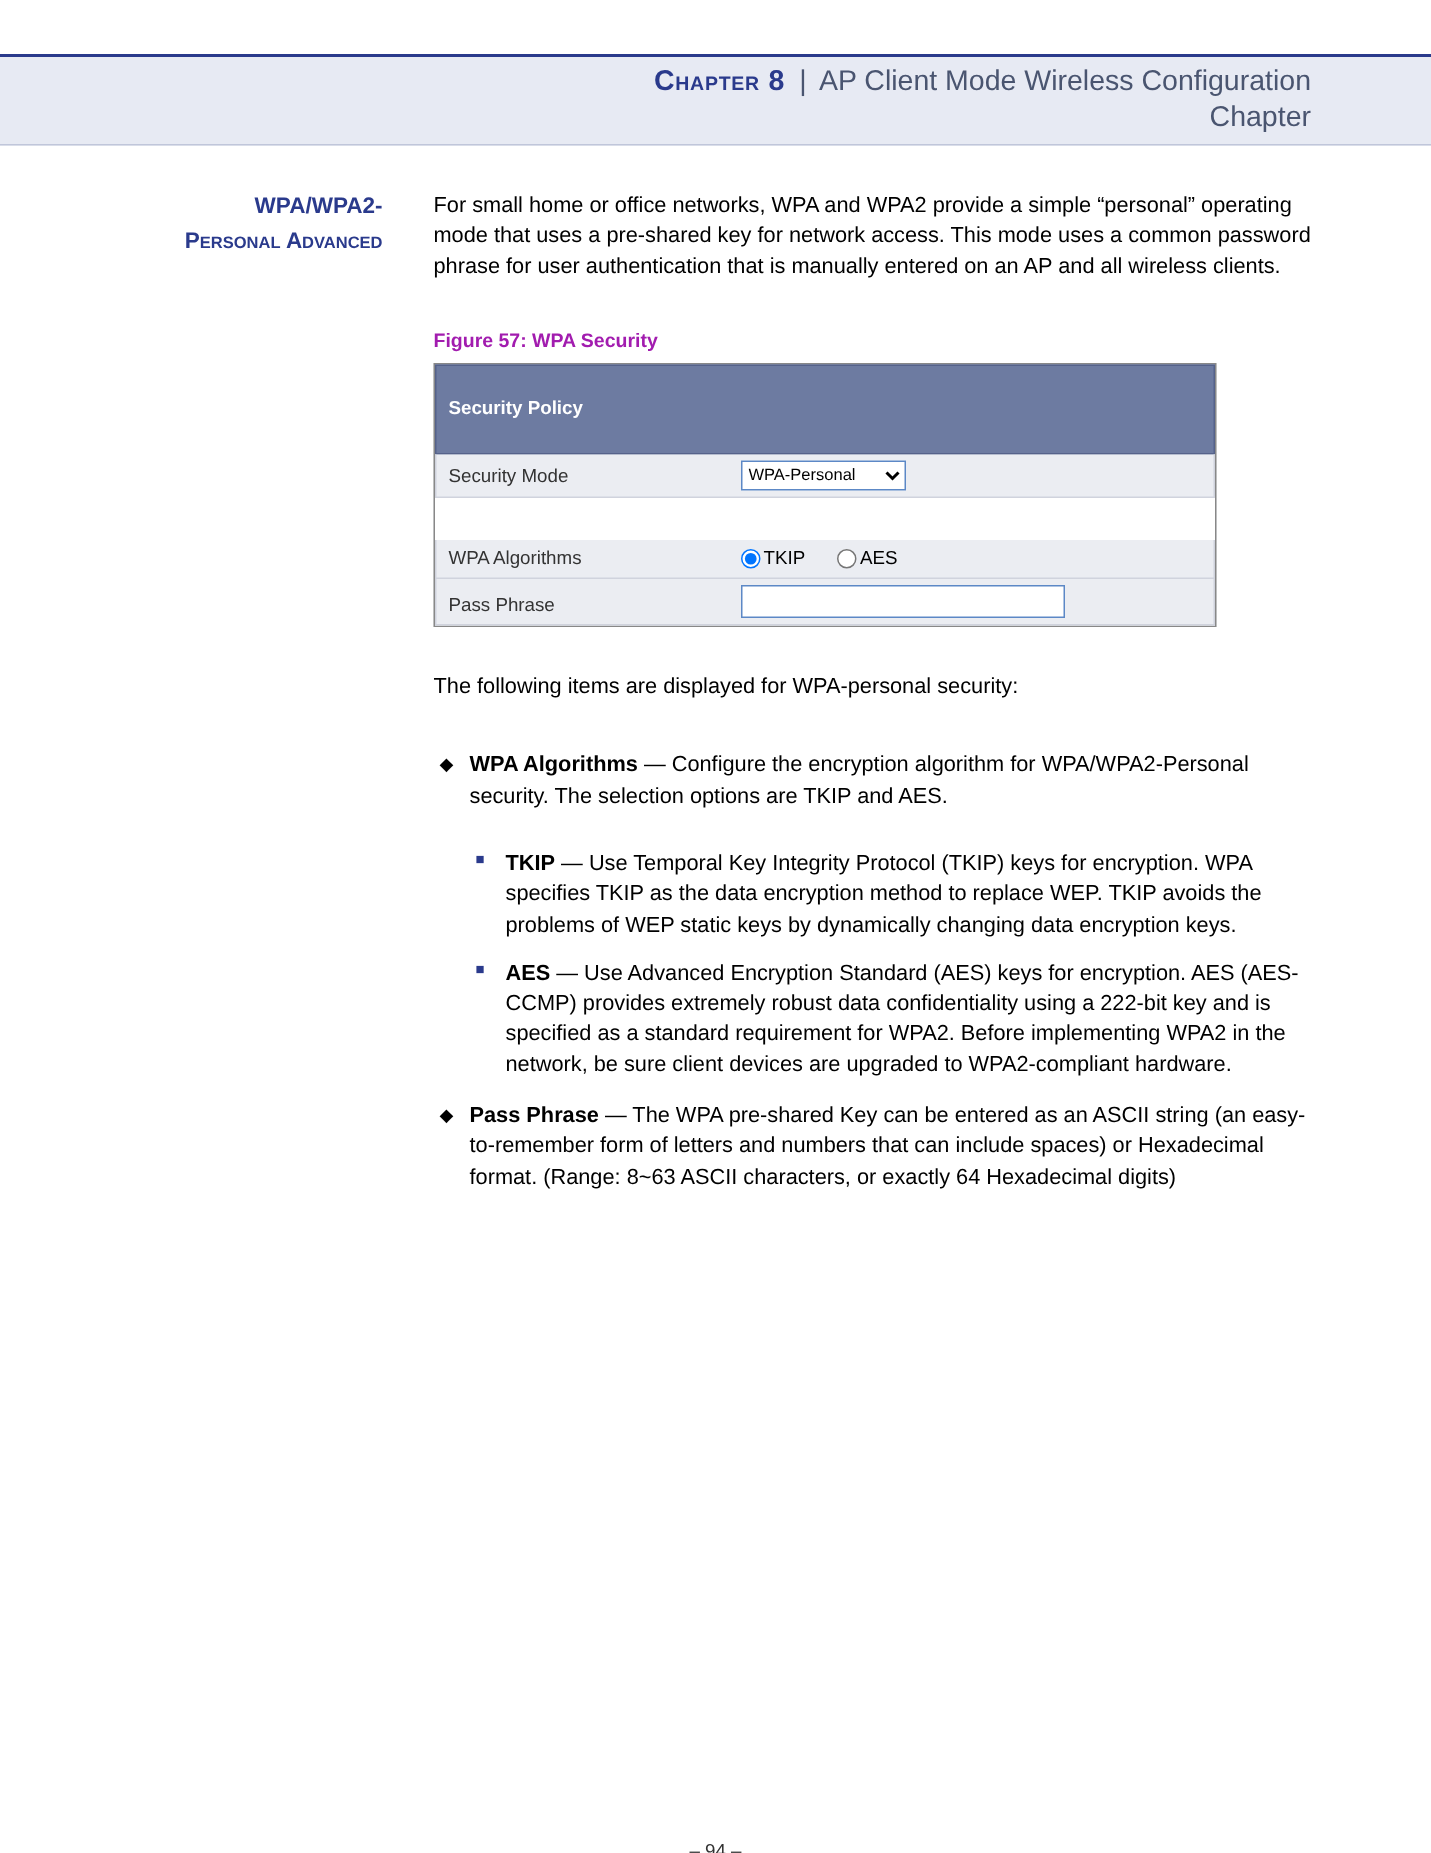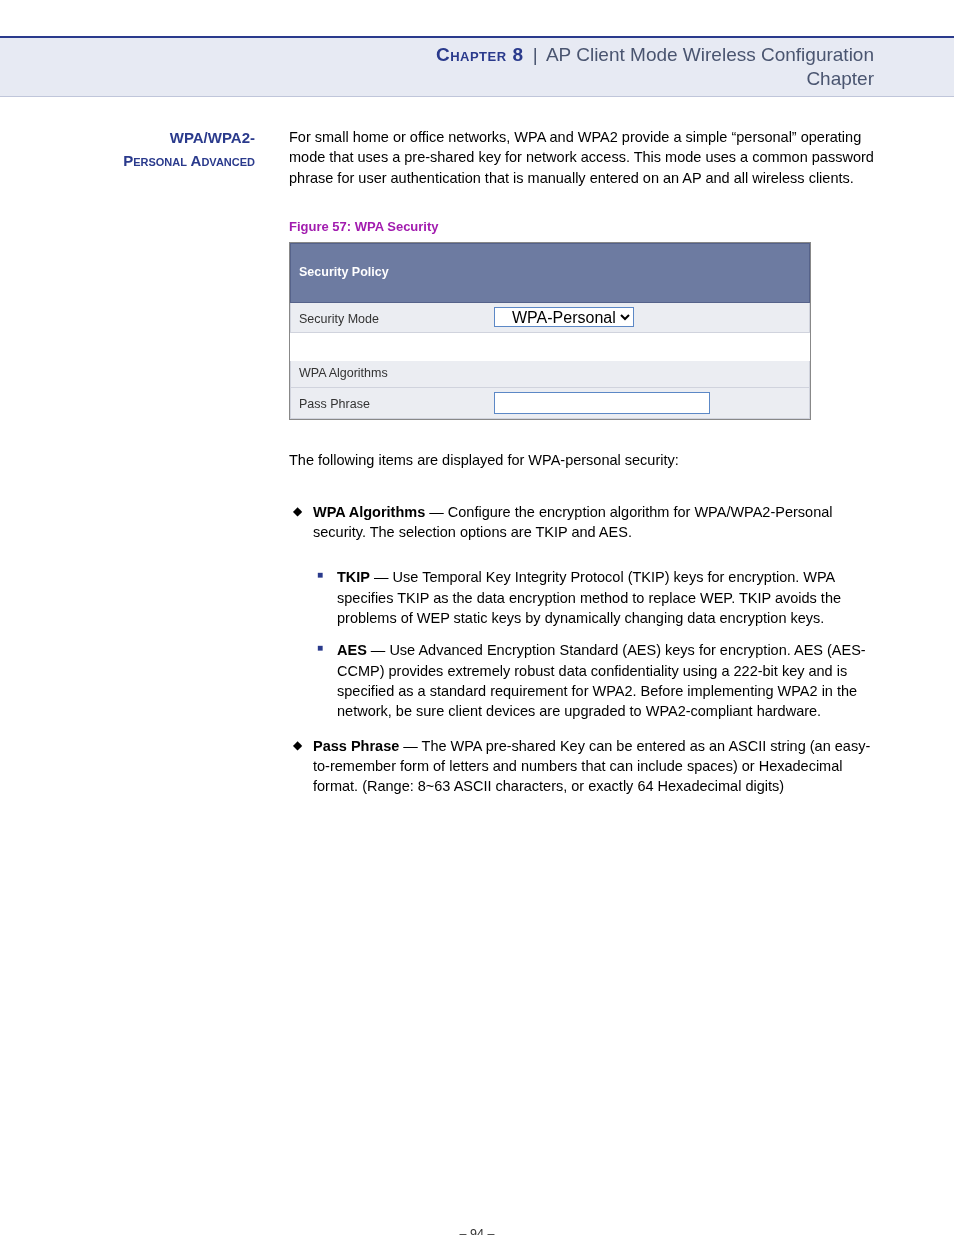--- a/index.html
+++ b/index.html
@@ -91,26 +91,25 @@
     align-items: flex-end;
     background: #ebedf2;
     padding: 4px 8px;
     border: 1px solid #d0d3dd;
     border-top: none;
   }
   .figure .row .label { width: 195px; color: #333; }
   .figure .row .val { flex: 1; }
   .figure .gap { height: 28px; background: #fff; }
   .figure select.dd {
-    width: 140px;
+    width: 110px;
     border: 1px solid #5c88c6;
     background: #fff;
-    font-size: 16px;
+    font-size: 11px;
     height: 20px;
-    padding-left: 13px;
   }
   .figure input[type=text] {
     width: 210px;
     border: 1px solid #5c88c6;
     background: #fff;
     height: 18px;
   }
   .figure input[type=radio]{ margin:0 2px 0 0; vertical-align:middle;}
   .figure label { margin-right: 18px; }
 
@@ -190,20 +189,24 @@
           <div class="label">Security Mode</div>
           <div class="val">
             <select class="dd">
               <option>WPA-Personal</option>
             </select>
           </div>
         </div>
         <div class="gap"></div>
         <div class="row">
           <div class="label">WPA Algorithms</div>
+          <div class="val">
+            <label><input type="radio" name="alg" checked="" style=""><span>TKIP</span></label>
+            <label><input type="radio" name="alg" style=""><span>AES</span></label>
+          </div>
         </div>
         <div class="row">
           <div class="label">Pass Phrase</div>
           <div class="val">
             <input type="text" value="" style="">
           </div>
         </div>
       </div>
 
       <p class="body-text">The following items are displayed for WPA-personal security:</p>

